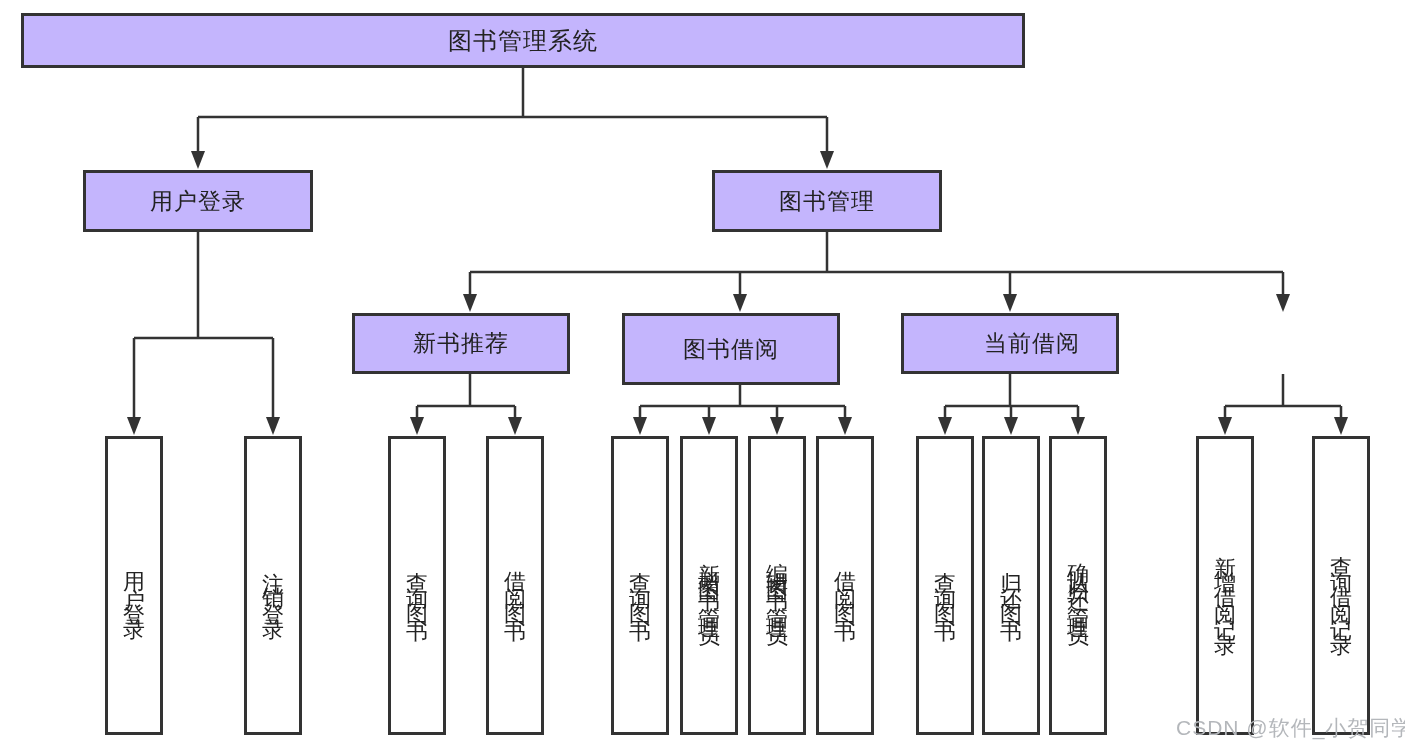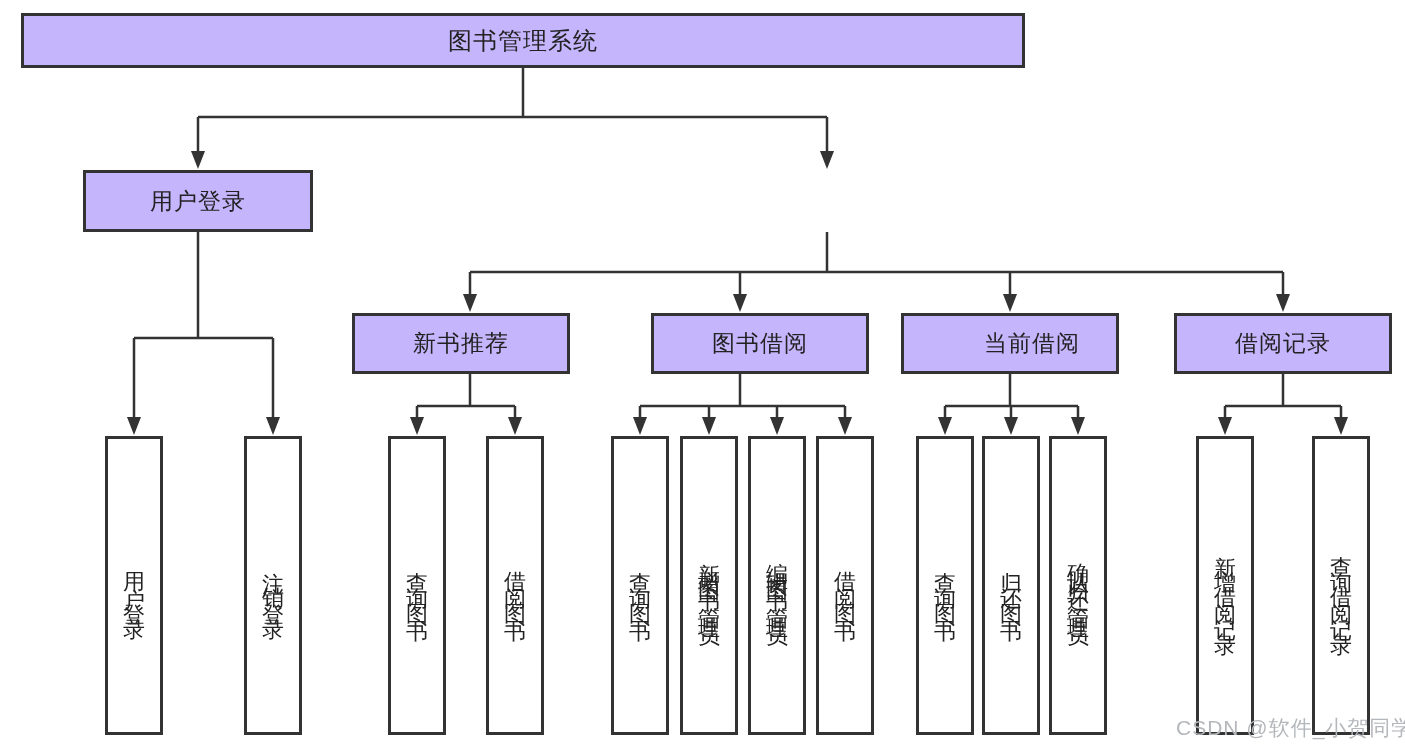--- a/index.html
+++ b/index.html
@@ -108,32 +108,32 @@
     </g>
   </svg>
 
   <div class="node root-box" style="left:21px;top:13px;width:1004px;height:55px;">
     <span>图书管理系统</span>
   </div>
 
   <div class="node" style="left:83px;top:170px;width:230px;height:62px;">
     <span>用户登录</span>
   </div>
+  <div class="node" style="left:712px;top:170px;width:230px;height:62px;">
+    <span>图书管理</span>
+  </div>
 
   <div class="node" style="left:352px;top:313px;width:218px;height:61px;">
     <span>新书推荐</span>
   </div>
-  <div class="node" style="left:651px;top:313px;width:218px;height:61px;">
+  <div class="node" style="left:622px;top:313px;width:218px;height:72px;">
     <span>图书借阅</span>
   </div>
   <div class="node" style="left:901px;top:313px;width:218px;height:61px;padding-left:44px;">
     <span>当前借阅</span>
-  </div>
-  <div class="node" style="left:1174px;top:313px;width:218px;height:61px;">
-    <span>借阅记录</span>
   </div>
 
   <div class="leaf" style="left:105px;top:436px;width:58px;height:299px;">
     <span class="v">用户登录</span>
   </div>
   <div class="leaf" style="left:244px;top:436px;width:58px;height:299px;">
     <span class="v">注销登录</span>
   </div>
 
   <div class="leaf" style="left:388px;top:436px;width:58px;height:299px;">

